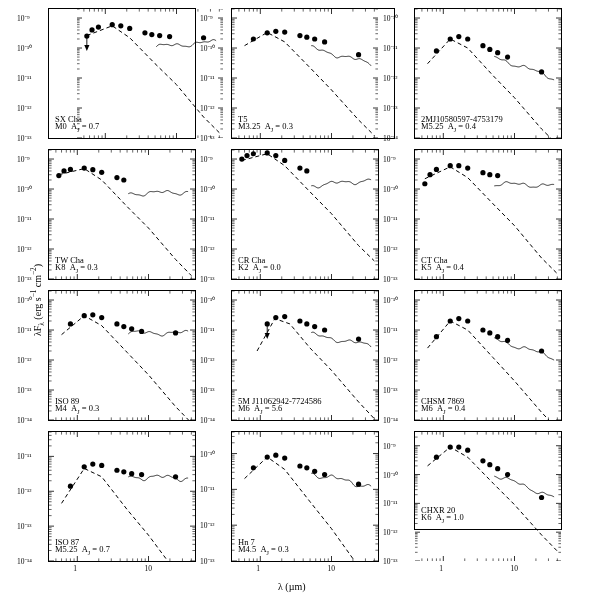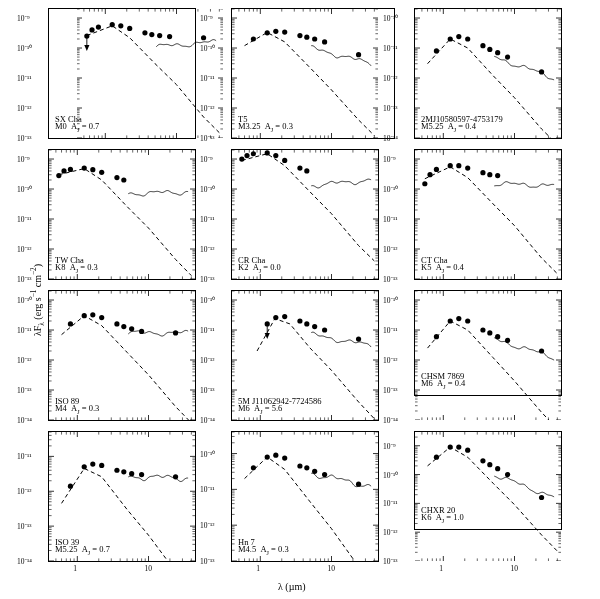--- a/index.html
+++ b/index.html
@@ -1097,21 +1097,21 @@
         <polygon points="32.62317447124272,41.899419864704896 37.82317447124272,41.899419864704896 35.22317447124272,47.899419864704896" fill="#000"></polygon>
       </svg>
       <div class="plotlabel lab1">5M J11062942-7724586</div>
       <div class="plotlabel lab2">M6&nbsp;&nbsp;A<sub>J</sub> = 5.6</div>
     </div>
     <div class="ytick" style="left: 200px; top: 295.029px;">10⁻¹⁰</div>
     <div class="ytick" style="left: 200px; top: 325.022px;">10⁻¹¹</div>
     <div class="ytick" style="left: 200px; top: 355.014px;">10⁻¹²</div>
     <div class="ytick" style="left: 200px; top: 385.007px;">10⁻¹³</div>
     <div class="ytick" style="left: 200px; top: 415px;">10⁻¹⁴</div>
-    <div class="panel" style="left: 414px; top: 290px; width: 148px; height: 106px;">
+    <div class="panel" style="left: 414px; top: 290px; width: 148px; height: 131px;">
       <svg width="146" height="129" viewBox="0 0 146 129">
         <line x1="28.32516871870406" y1="129" x2="28.32516871870406" y2="124" stroke="#000" stroke-width="0.8"></line>
         <line x1="28.32516871870406" y1="0" x2="28.32516871870406" y2="5" stroke="#000" stroke-width="0.8"></line>
         <line x1="49.752331684869446" y1="129" x2="49.752331684869446" y2="126.4" stroke="#000" stroke-width="0.6"></line>
         <line x1="49.752331684869446" y1="0" x2="49.752331684869446" y2="2.6" stroke="#000" stroke-width="0.6"></line>
         <line x1="62.2864185169173" y1="129" x2="62.2864185169173" y2="126.4" stroke="#000" stroke-width="0.6"></line>
         <line x1="62.2864185169173" y1="0" x2="62.2864185169173" y2="2.6" stroke="#000" stroke-width="0.6"></line>
         <line x1="71.17949465103484" y1="129" x2="71.17949465103484" y2="126.4" stroke="#000" stroke-width="0.6"></line>
         <line x1="71.17949465103484" y1="0" x2="71.17949465103484" y2="2.6" stroke="#000" stroke-width="0.6"></line>
         <line x1="78.07750040357351" y1="129" x2="78.07750040357351" y2="126.4" stroke="#000" stroke-width="0.6"></line>
@@ -1345,21 +1345,21 @@
         <circle cx="21.42716296616539" cy="54.1547008280786" r="2.6" fill="#000"></circle>
         <circle cx="35.22317447124272" cy="34.87457315111591" r="2.6" fill="#000"></circle>
         <circle cx="43.805565962563755" cy="32.113160993631496" r="2.6" fill="#000"></circle>
         <circle cx="52.698642096681304" cy="33.43102092464426" r="2.6" fill="#000"></circle>
         <circle cx="67.92249959642648" cy="38.25426848884095" r="2.6" fill="#000"></circle>
         <circle cx="74.82050534896516" cy="39.850041440610696" r="2.6" fill="#000"></circle>
         <circle cx="82.66558750296741" cy="41.633963826566" r="2.6" fill="#000"></circle>
         <circle cx="92.60665761720023" cy="42.61145359809511" r="2.6" fill="#000"></circle>
         <circle cx="126.56790741541346" cy="44.778835318196414" r="2.6" fill="#000"></circle>
       </svg>
-      <div class="plotlabel lab1">ISO 39</div>
+      <div class="plotlabel lab1">ISO 87</div>
       <div class="plotlabel lab2">M5.25&nbsp;&nbsp;A<sub>J</sub> = 0.7</div>
     </div>
     <div class="ytick" style="left: 17px; top: 451.376px;">10⁻¹¹</div>
     <div class="ytick" style="left: 17px; top: 486.251px;">10⁻¹²</div>
     <div class="ytick" style="left: 17px; top: 521.125px;">10⁻¹³</div>
     <div class="ytick" style="left: 17px; top: 556px;">10⁻¹⁴</div>
     <div class="xtick" style="left: 73.3252px; top: 564px;">1</div>
     <div class="xtick" style="left: 144.505px; top: 564px;">10</div>
     <div class="panel" style="left: 231px; top: 431px; width: 148px; height: 131px;">
       <svg width="146" height="129" viewBox="0 0 146 129">

